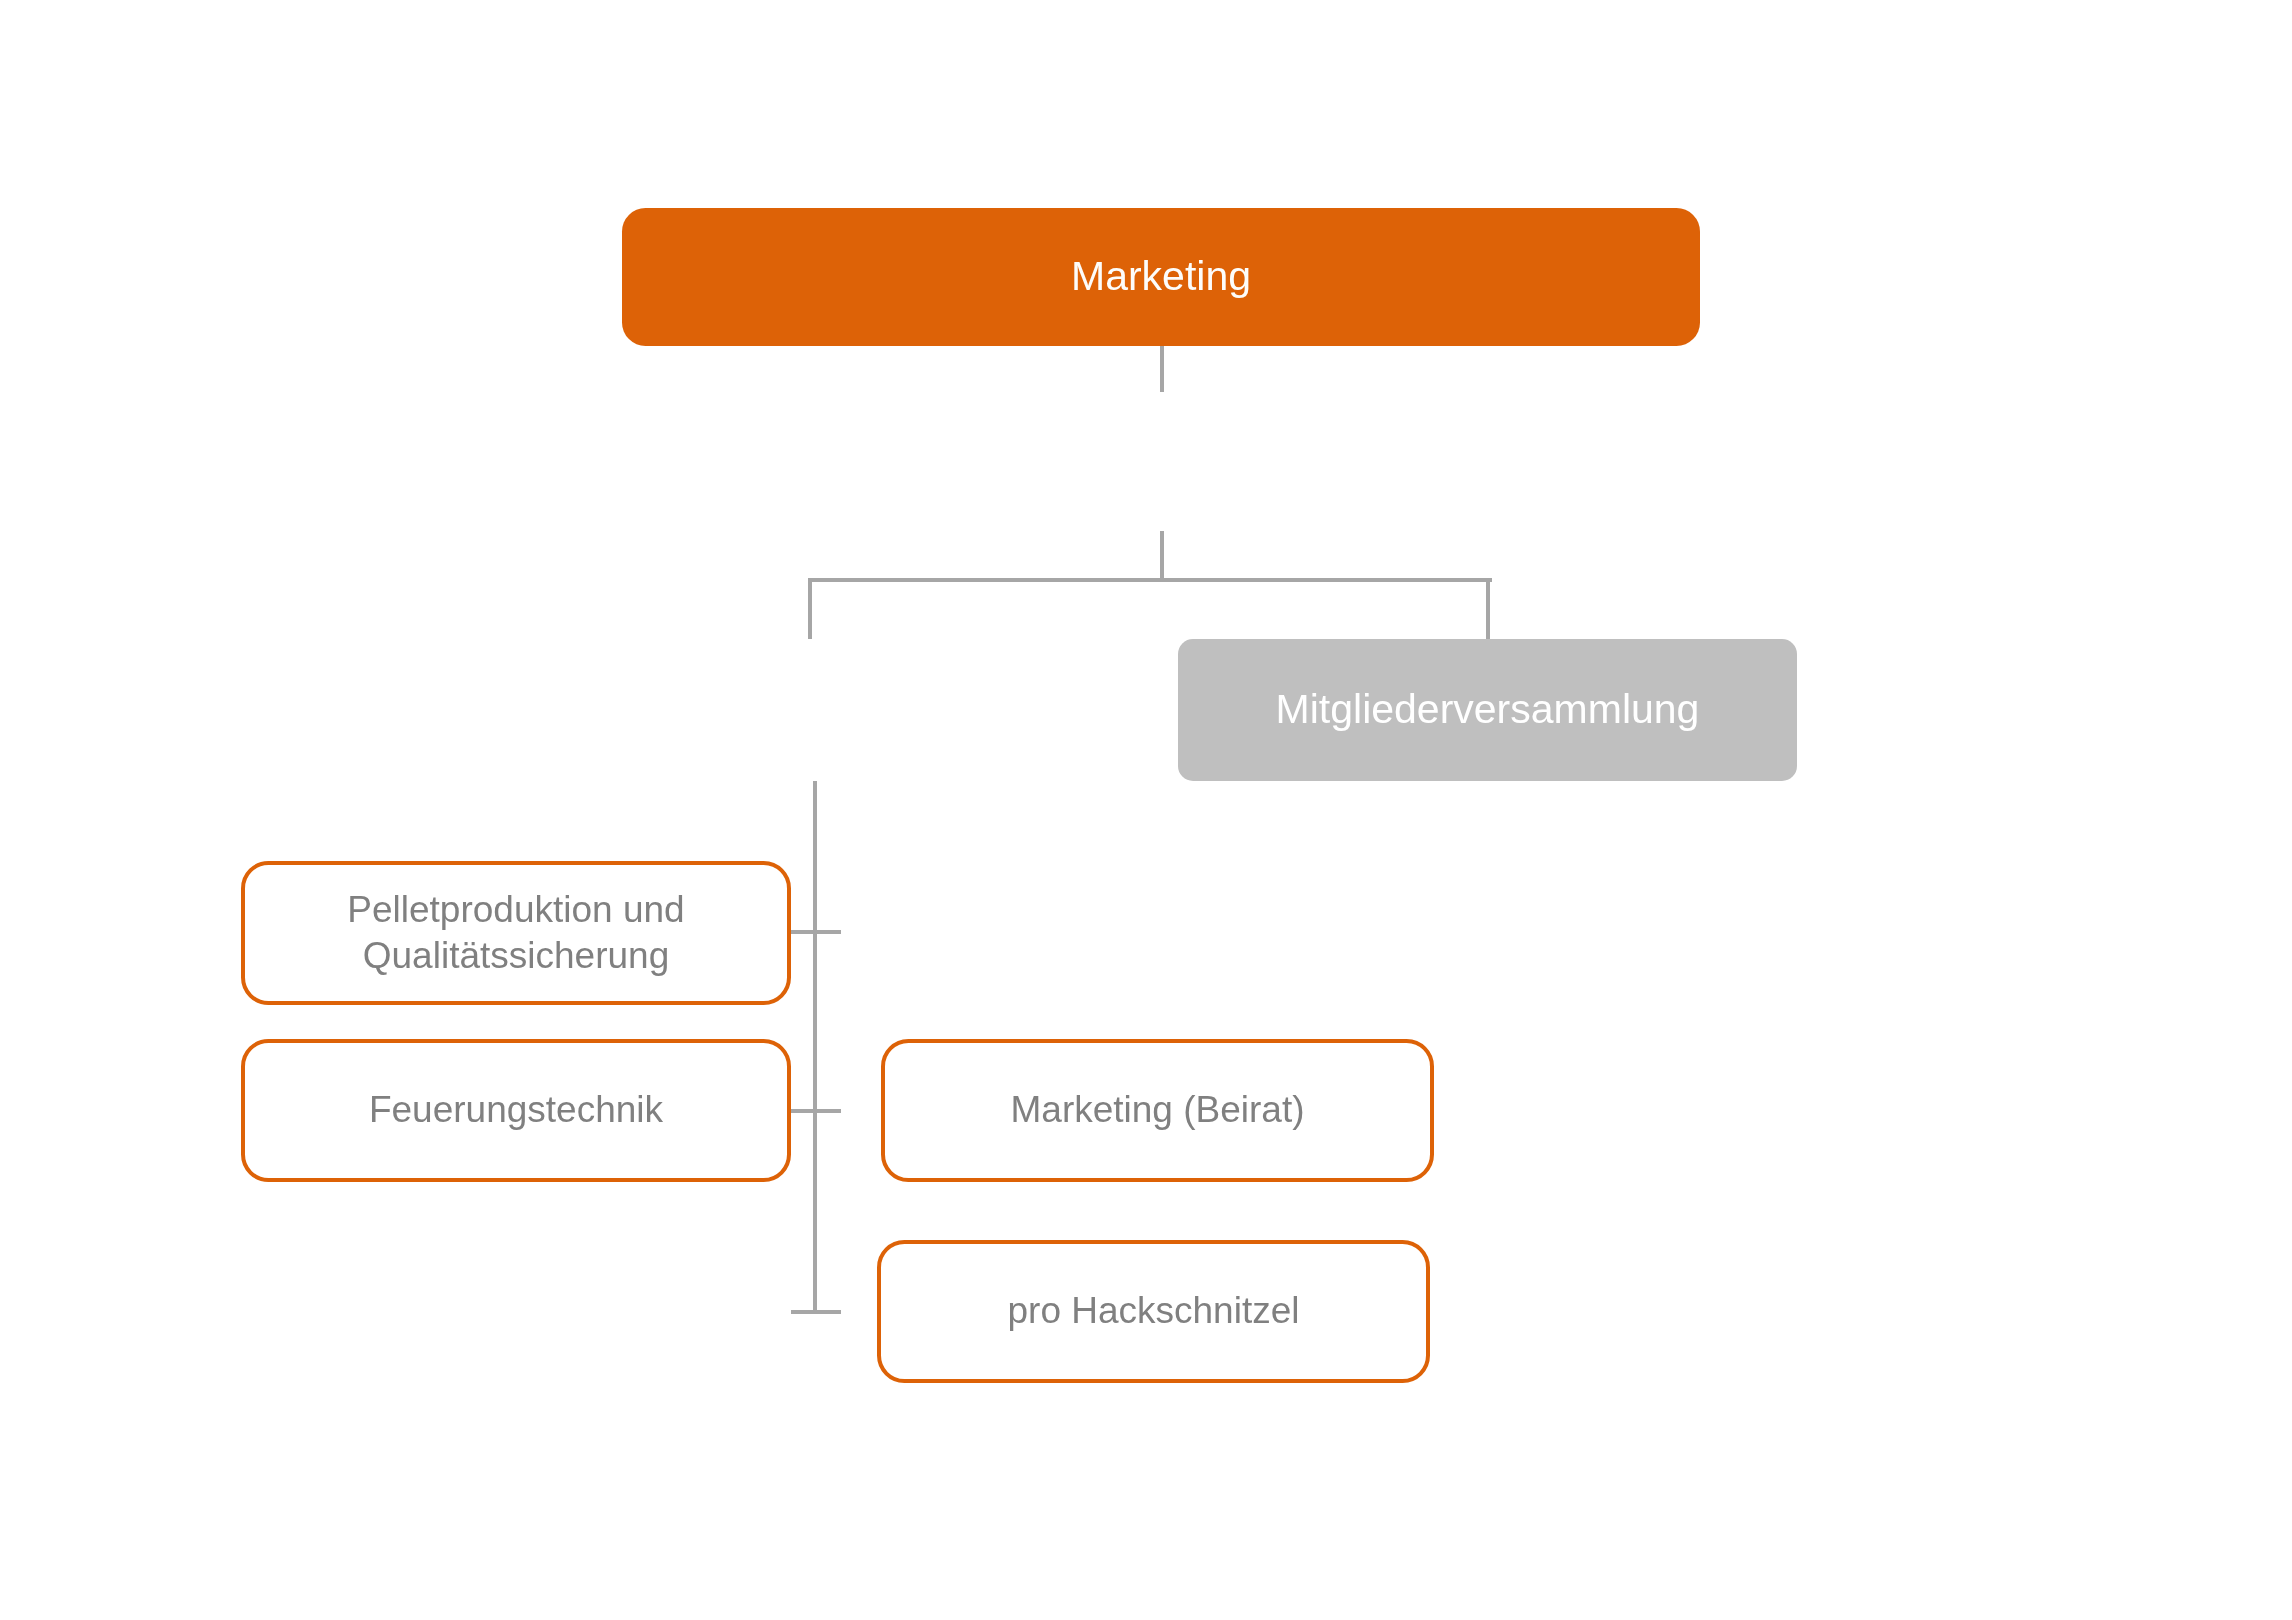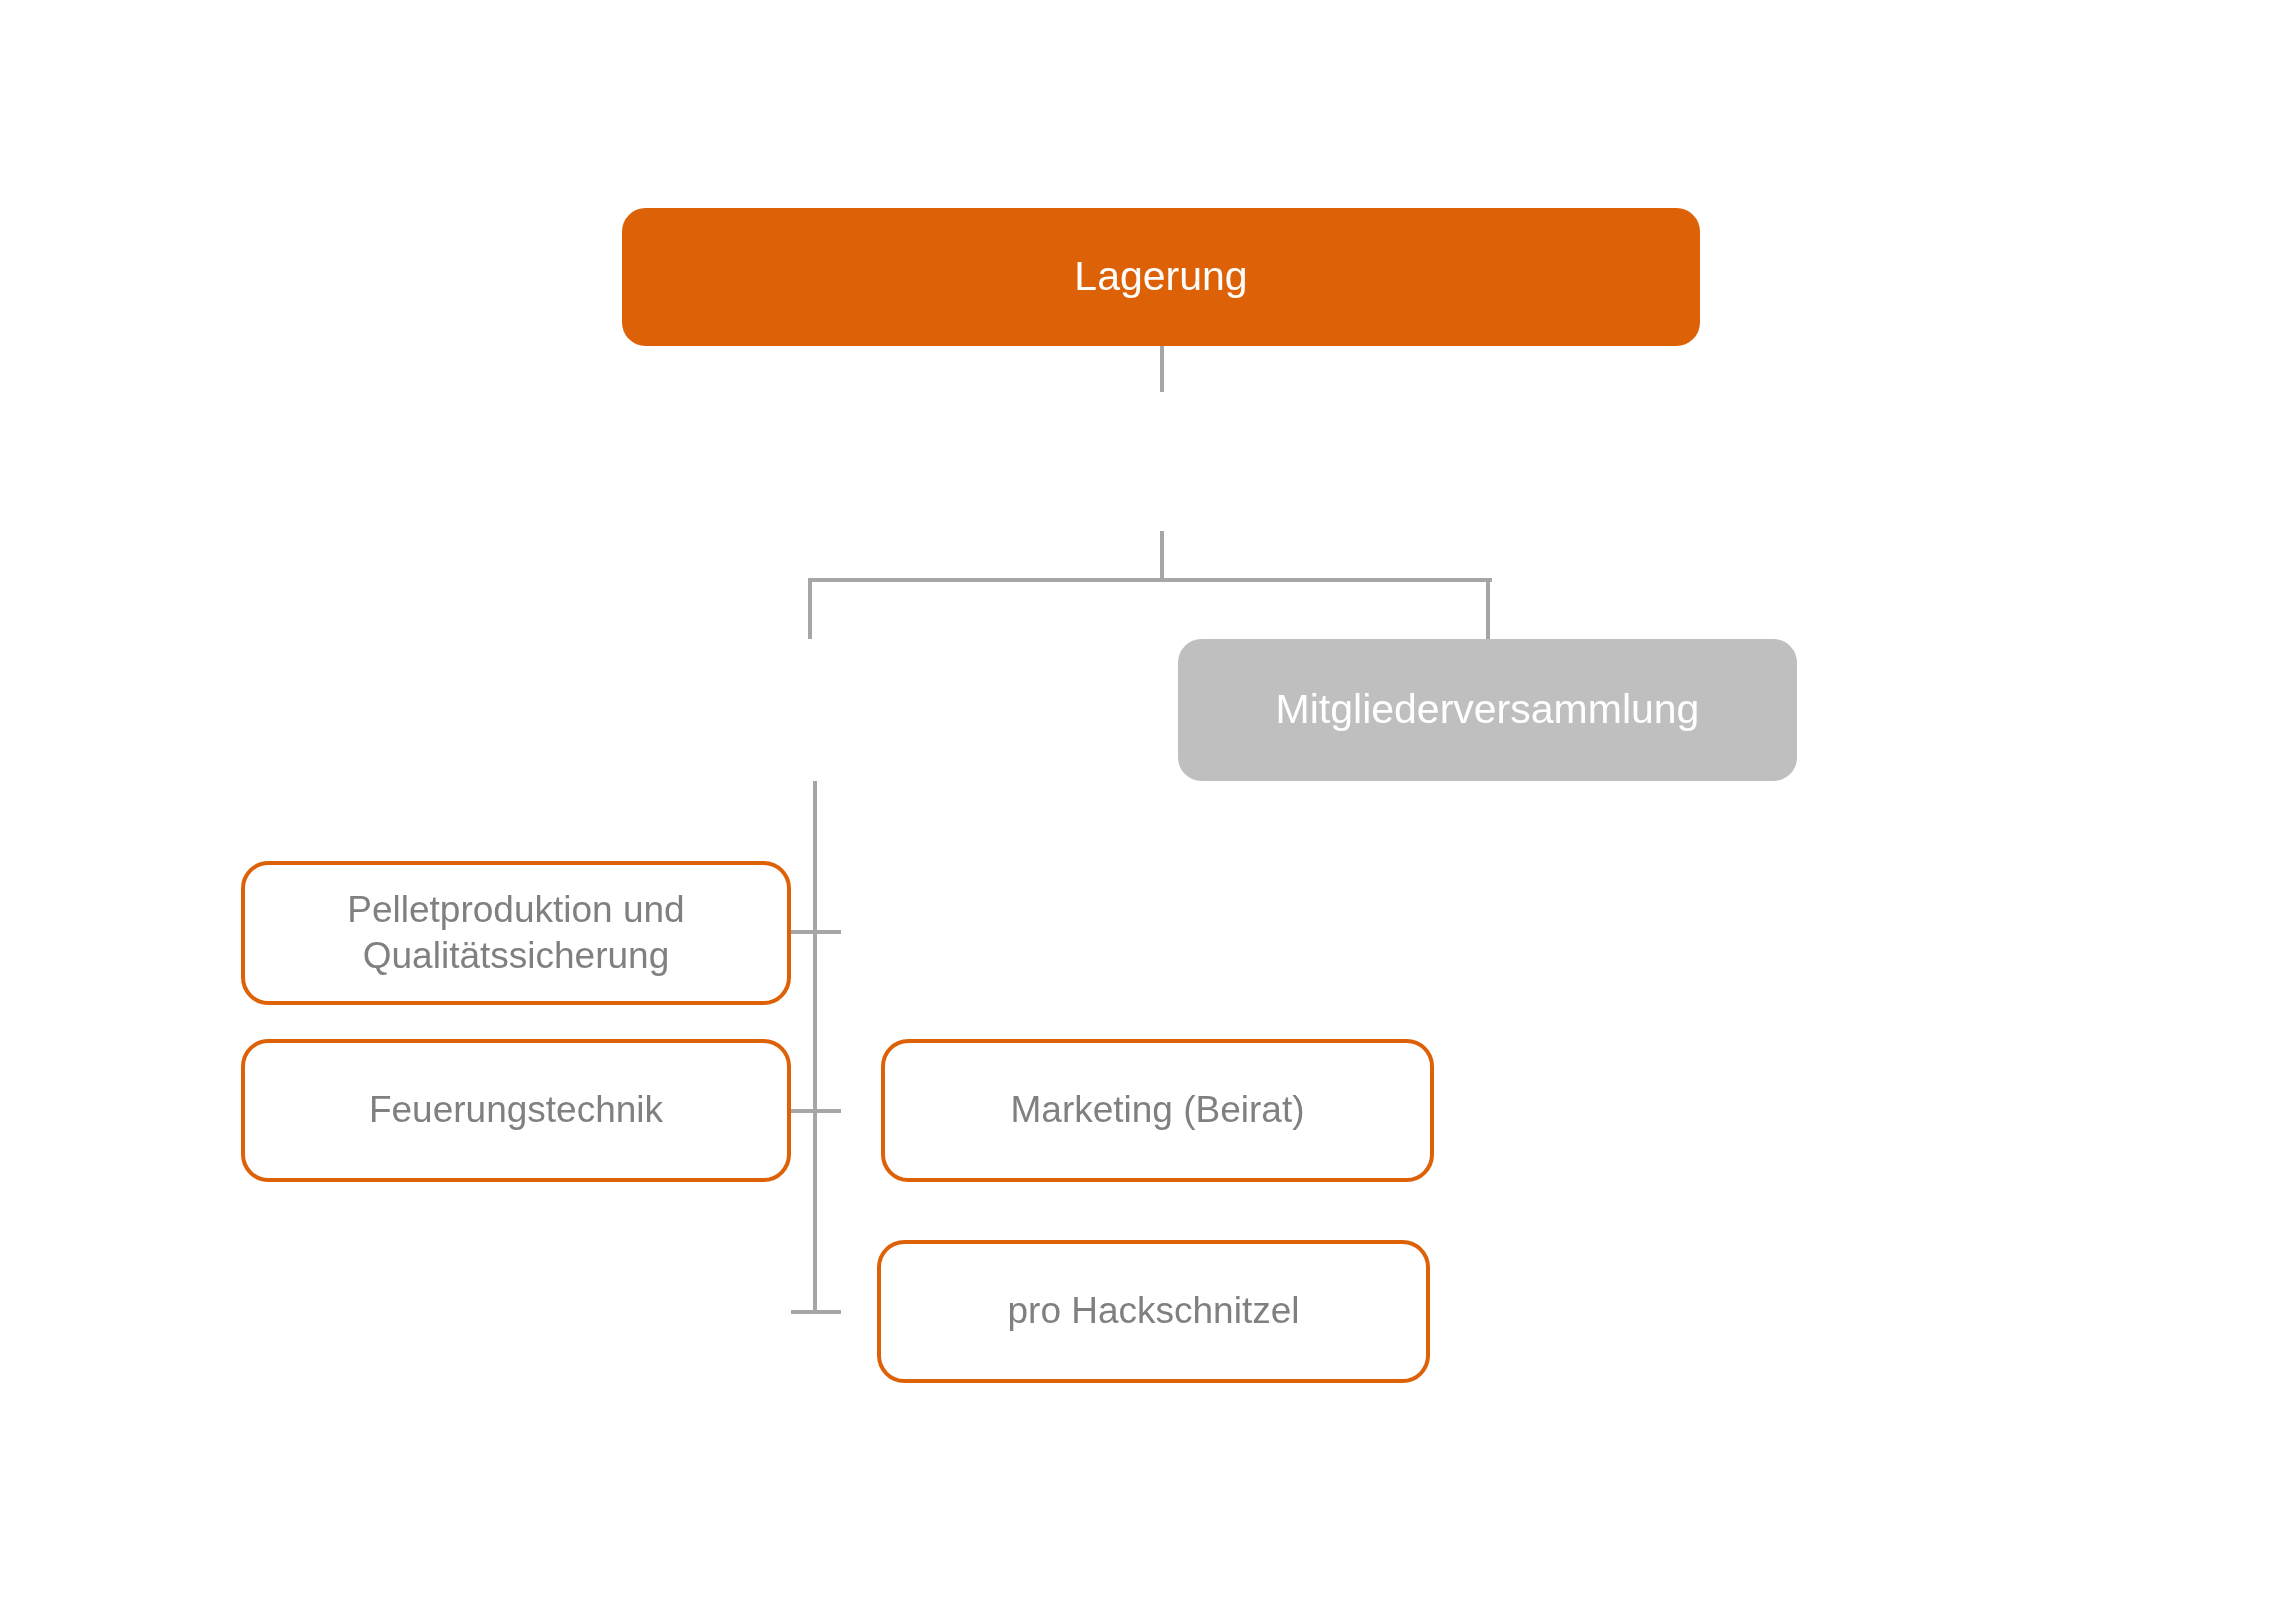--- a/index.html
+++ b/index.html
@@ -27,20 +27,21 @@
   }
   .node.filled-orange {
     background: #DD6207;
     color: #FDFDFB;
     font-size: 41px;
   }
   .node.filled-gray {
     background: #BFBFBF;
     color: #FFFFFF;
     font-size: 41px;
+    border-radius: 15px;
   }
   .node.outlined {
     background: #FFFFFF;
     border: 4.9px solid #DD6207;
     color: #808080;
     font-size: 37px;
     border-radius: 27.4px;
     padding: 0 27.4px;
   }
   .connector {
@@ -78,21 +79,21 @@
   <div class="connector" id="conn-gf-down"></div>
   <div class="connector" id="conn-split-horizontal"></div>
   <div class="connector" id="conn-split-left-down"></div>
   <div class="connector" id="conn-split-right-down"></div>
   <div class="connector" id="conn-fachgruppen-trunk"></div>
   <div class="connector" id="conn-stub-row1"></div>
   <div class="connector" id="conn-stub-row2"></div>
   <div class="connector" id="conn-stub-row3"></div>
 
   <div class="node filled-orange" id="node-vorstand">
-    <span>Lagerung</span>
+    <span>Marketing</span>
   </div>
 
 
 
   <div class="node filled-gray" id="node-mitgliederversammlung">
     <span>Mitgliederversammlung</span>
   </div>
 
   <div class="node outlined" id="node-pelletproduktion">
     <span>Pelletproduktion und Qualitätssicherung</span>

